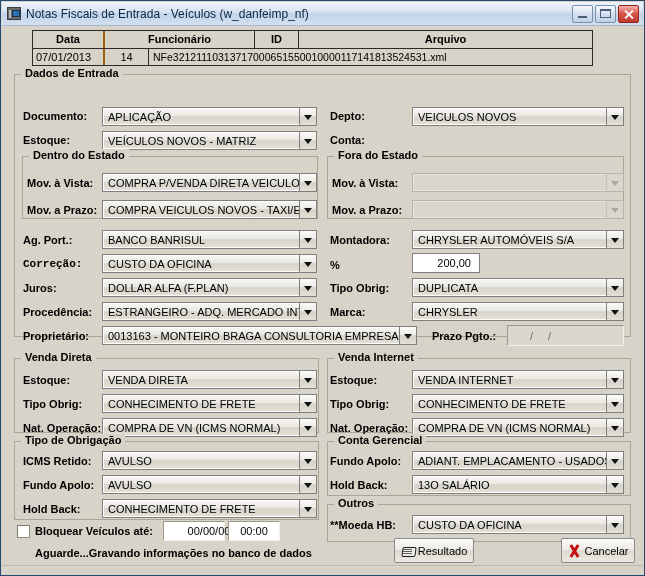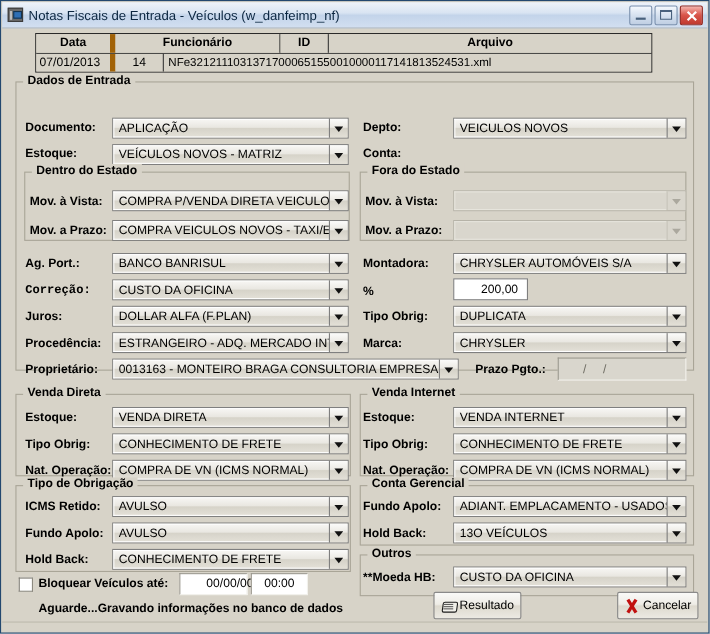--- a/index.html
+++ b/index.html
@@ -72,21 +72,21 @@
     display:flex;flex-direction:column;
   }
   .hdr-row{display:flex;height:17px;}
   .hdr-row.head{border-bottom:1px solid #2a2a2a;}
   .hdr-cell{
     font-size:11px;color:#000;display:flex;align-items:center;justify-content:center;
     box-sizing:border-box;overflow:hidden;white-space:nowrap;
   }
   .hdr-row.head .hdr-cell{font-weight:bold;background:#d7d3c8;}
   .hdr-row.body .hdr-cell{background:#d7d3c8;}
-  .c-data{width:72px;border-right:5px solid #a16207;text-align:center;}
+  .c-data{width:72px;border-right:2px solid #a16207;text-align:center;}
   .c-func{width:150px;border-right:1px solid #2a2a2a;}
   .c-id{width:44px;border-right:1px solid #2a2a2a;}
   .c-arq{flex:1;}
   .hdr-row.body .c-data{justify-content:flex-start;padding-left:3px;}
   .hdr-row.body .c-arq{justify-content:flex-start;padding-left:4px;font-size:10.5px;}
 
   
   .gbox{
     position:absolute;border:1px solid #a9a597;border-top-color:#a9a597;
     box-sizing:border-box;
@@ -412,21 +412,21 @@
     <div class="gbox" style="left:325px;top:415px;width:304px;height:55px;">
       <span class="legend">Conta Gerencial</span>
     </div>
     <div class="lbl" style="left:328px;top:428px;">Fundo Apolo:</div>
     <div class="combo" style="left:410px;top:425px;width:212px;">
       <span class="val">ADIANT. EMPLACAMENTO - USADOS</span>
       <span class="arrowbtn"></span>
     </div>
     <div class="lbl" style="left:328px;top:452px;">Hold Back:</div>
     <div class="combo" style="left:410px;top:449px;width:212px;">
-      <span class="val">13O VEÍCULOS</span>
+      <span class="val">13O SALÁRIO</span>
       <span class="arrowbtn"></span>
     </div>
 
     <div class="gbox" style="left:325px;top:478px;width:304px;height:38px;">
       <span class="legend">Outros</span>
     </div>
     <div class="lbl" style="left:328px;top:492px;">**Moeda HB:</div>
     <div class="combo" style="left:410px;top:489px;width:212px;">
       <span class="val">CUSTO DA OFICINA</span>
       <span class="arrowbtn"></span>

